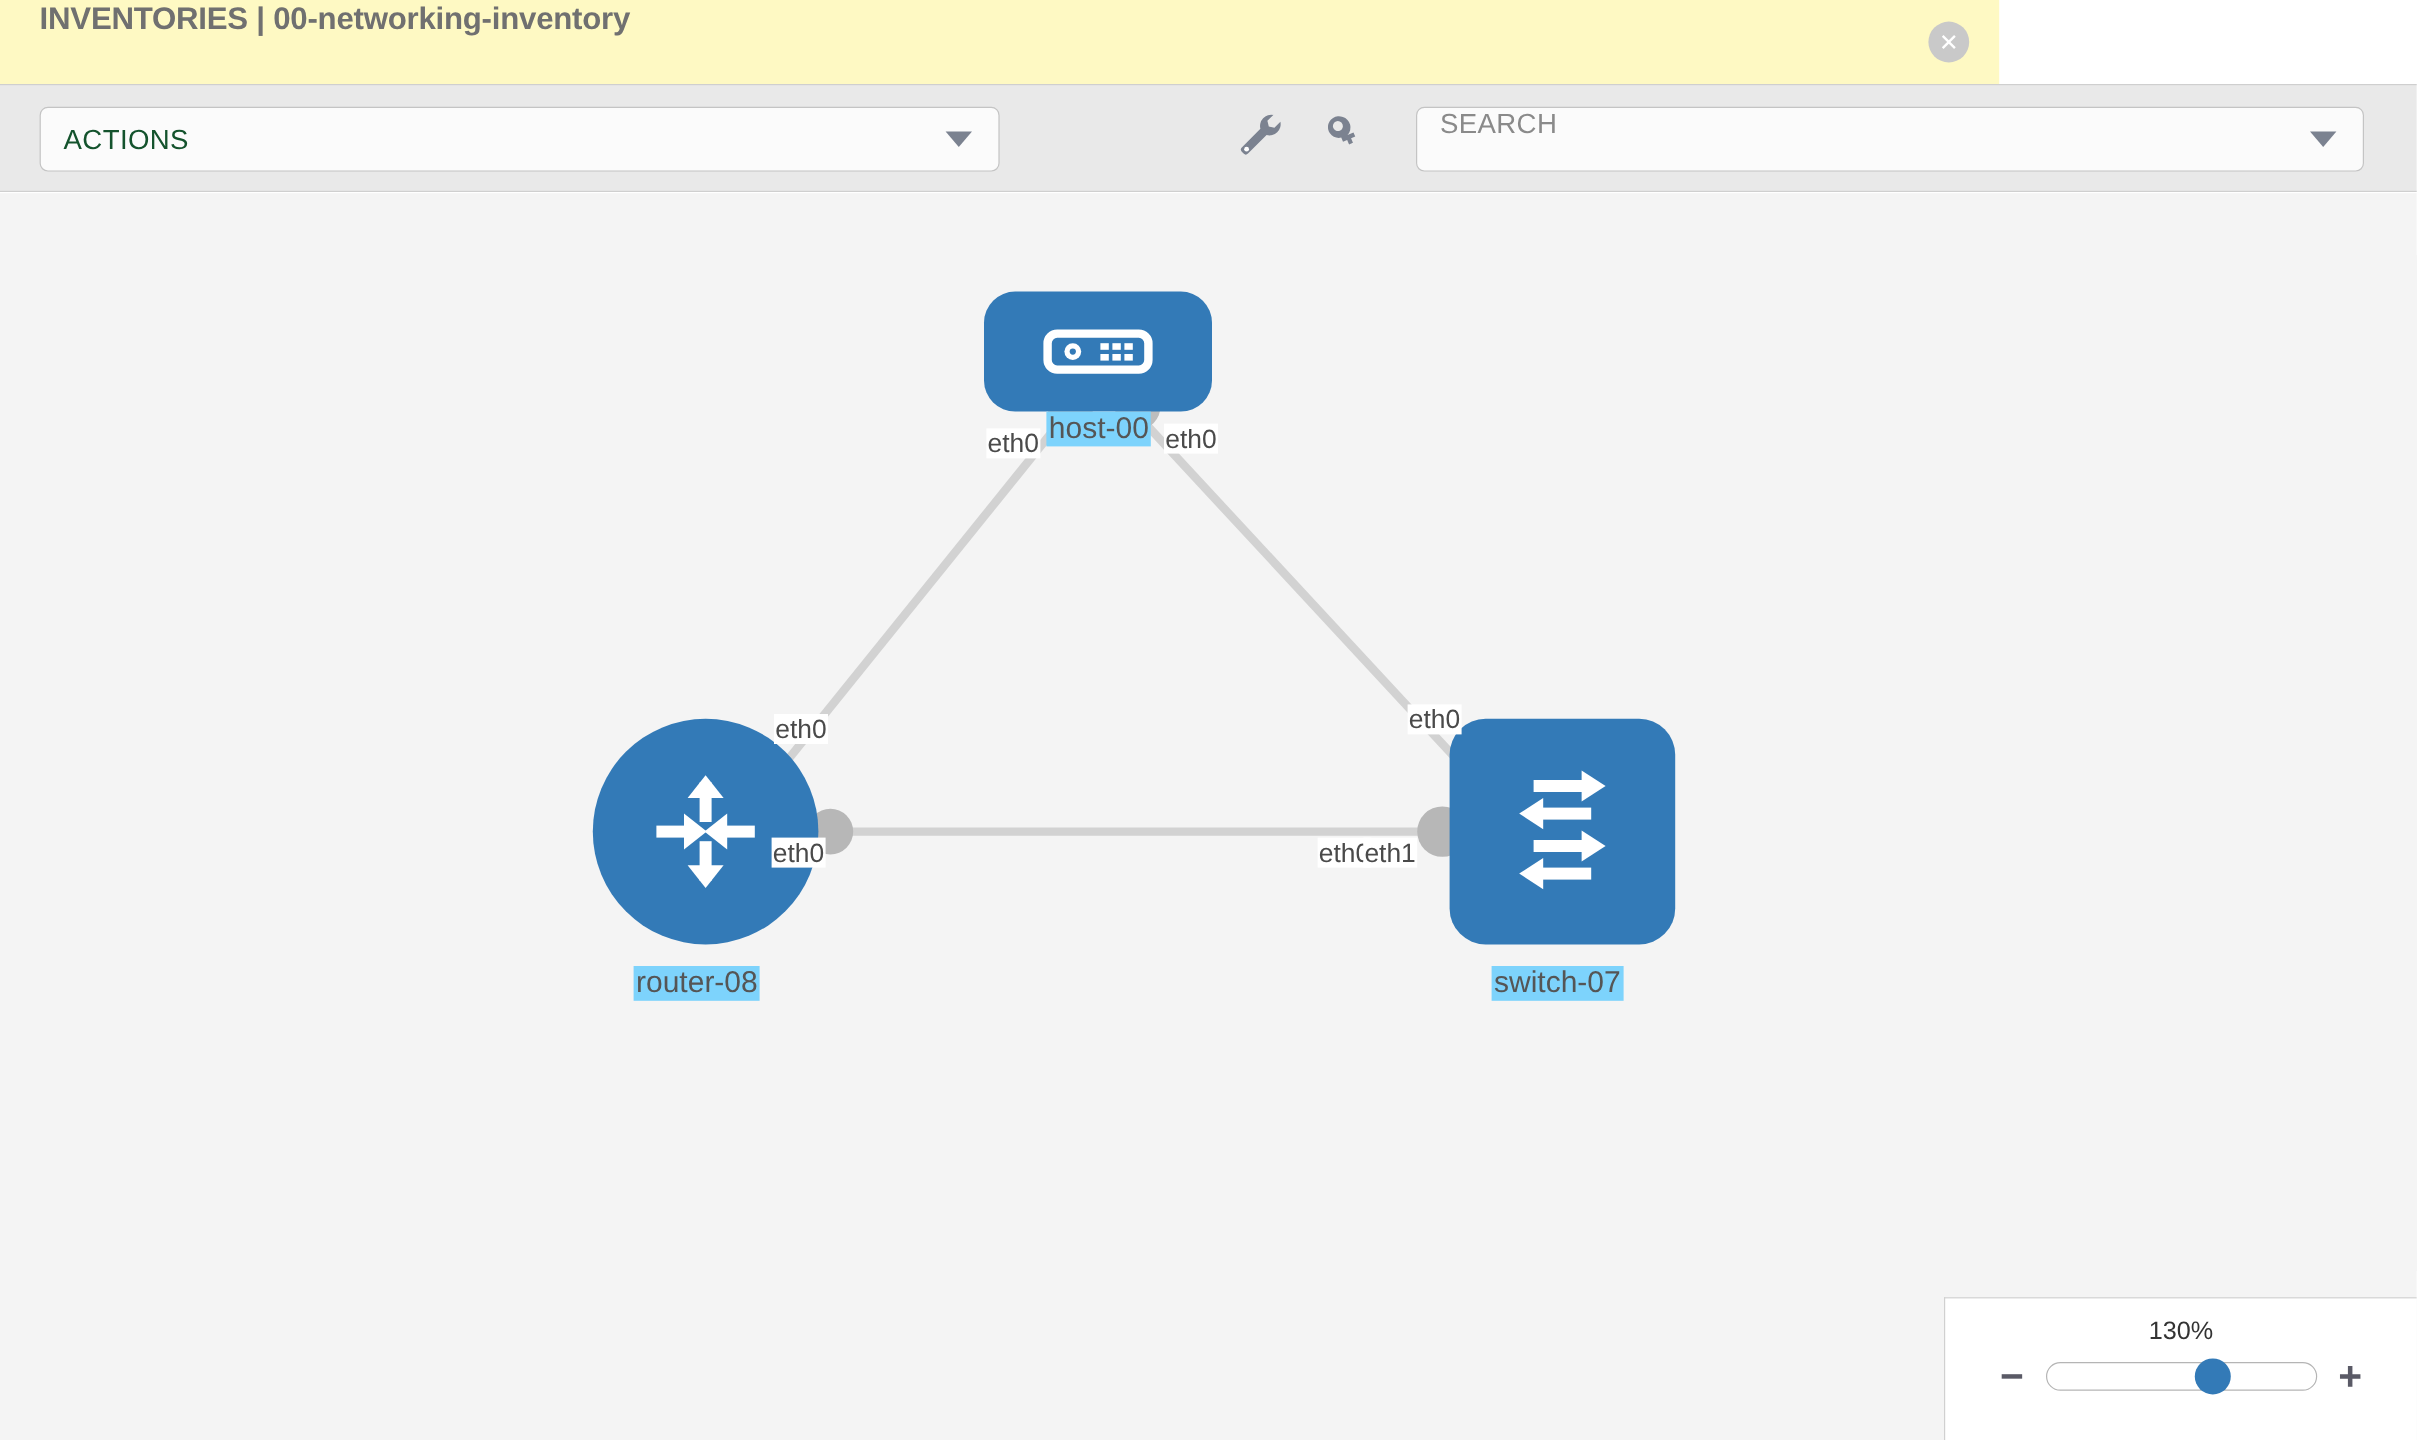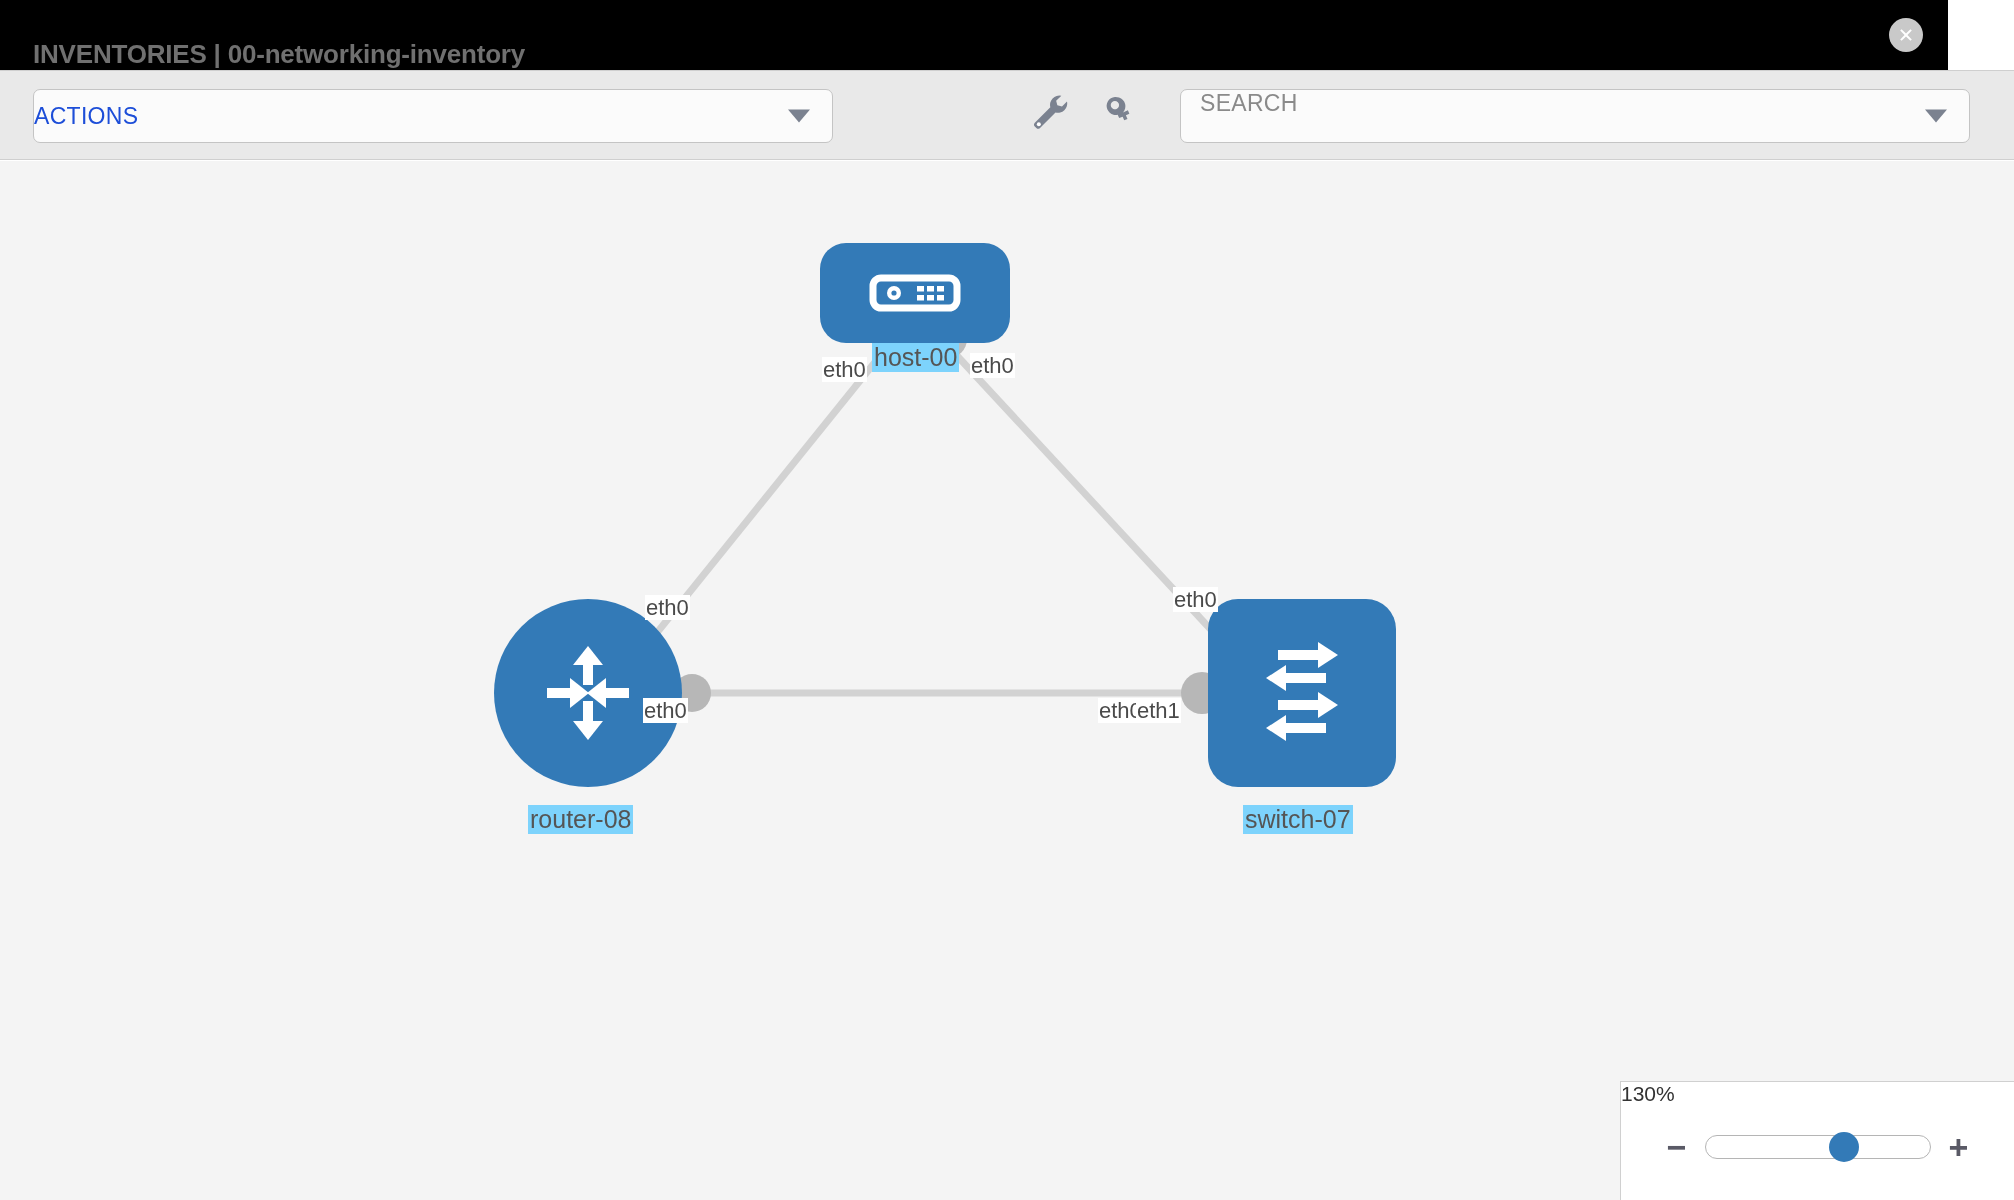--- a/index.html
+++ b/index.html
@@ -7,23 +7,23 @@
     width: 2014px; height: 1200px;
     font-family: "Liberation Sans", sans-serif;
     background: #ffffff;
     overflow: hidden;
   }
   #app { position: relative; width: 2014px; height: 1200px; }
 
   
   .header {
     position: absolute; left: 0; top: 0;
-    width: 1948px; height: 70px;
-    background: #000000;
-    display: flex; align-items: flex-end;
+    width: 1666px; height: 70px;
+    background: #fef9c3;
+    display: flex; align-items: flex-start;
   }
   .header-title {
     margin-left: 33px;
     font-size: 26px;
     font-weight: bold;
     color: #707070;
     letter-spacing: -0.2px;
     white-space: nowrap;
   }
   .close-btn {
@@ -46,22 +46,23 @@
   .actions-select {
     position: absolute; left: 33px; top: 18px;
     width: 800px; height: 54px;
     background: #fbfbfb;
     border: 1px solid #c4c4c4;
     border-radius: 7px;
     display: flex; align-items: center;
     cursor: pointer;
   }
   .actions-label {
+    margin-left: 19px;
     font-size: 23px;
-    color: #1d4ed8;
+    color: #14532d;
     letter-spacing: 0.3px;
   }
   .caret {
     position: absolute; right: 22px; top: 50%;
     transform: translateY(-50%);
     width: 0; height: 0;
     border-left: 11px solid transparent;
     border-right: 11px solid transparent;
     border-top: 13px solid #7b8290;
   }
@@ -122,21 +123,22 @@
 
   
   .zoom-panel {
     position: absolute; left: 1620px; top: 1081px;
     width: 394px; height: 119px;
     background: #ffffff;
     border: 1px solid #d0d0d0;
     border-bottom: none; border-right: none;
   }
   .zoom-pct {
-    position: absolute; top: 0; left: 0; width: 100%;
+    position: absolute; top: 16px; left: 0; width: 100%;
+    text-align: center;
     font-size: 21px; color: #333333;
   }
   .zoom-row {
     position: absolute; top: 48px; left: 0; width: 100%;
     display: flex; align-items: center; justify-content: center;
     gap: 18px;
   }
   .zoom-minus, .zoom-plus {
     color: #5a5a66; font-size: 34px; line-height: 1;
     cursor: pointer; font-weight: bold; user-select: none;

